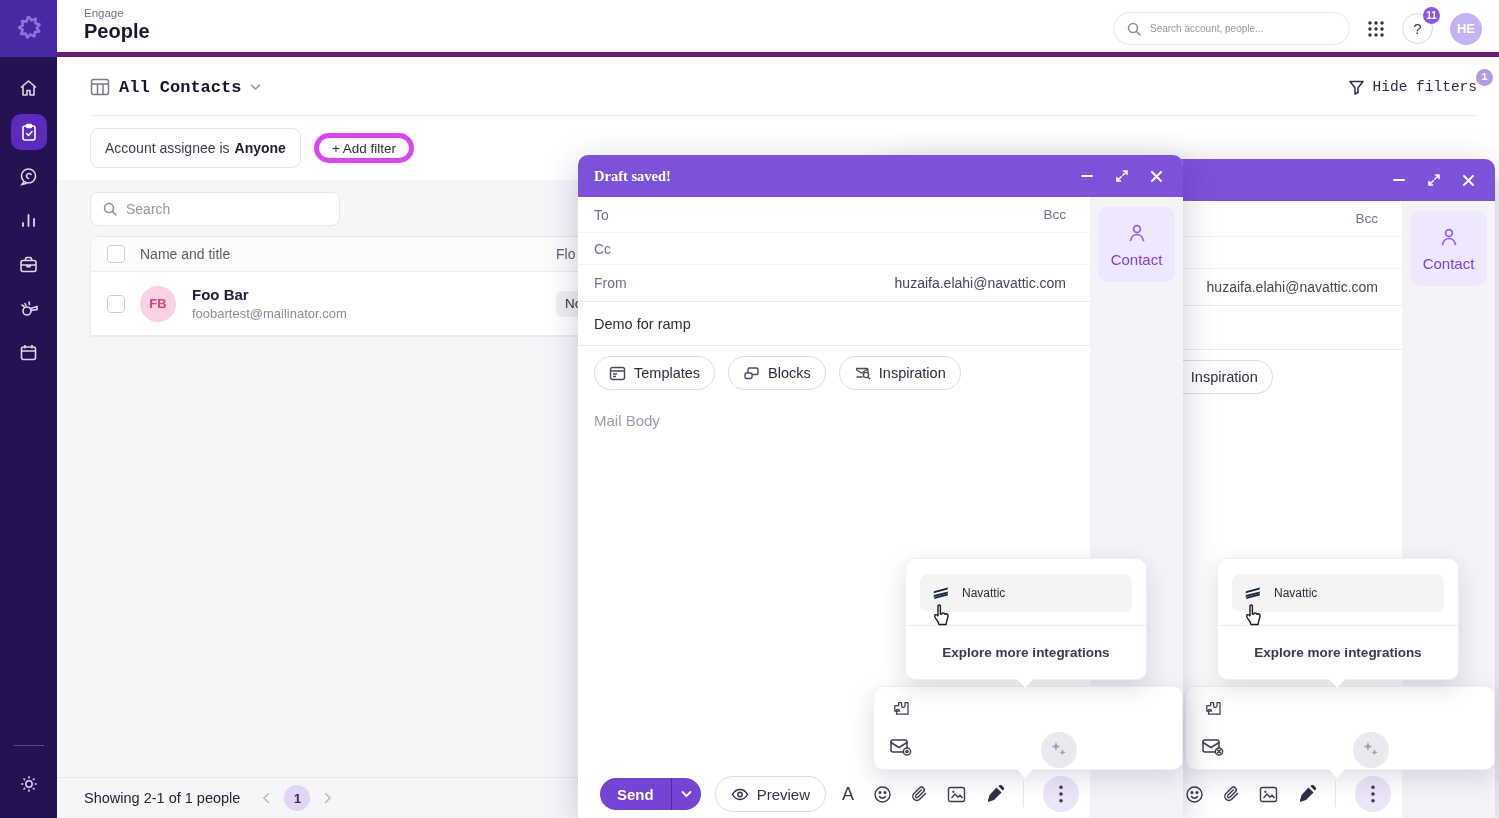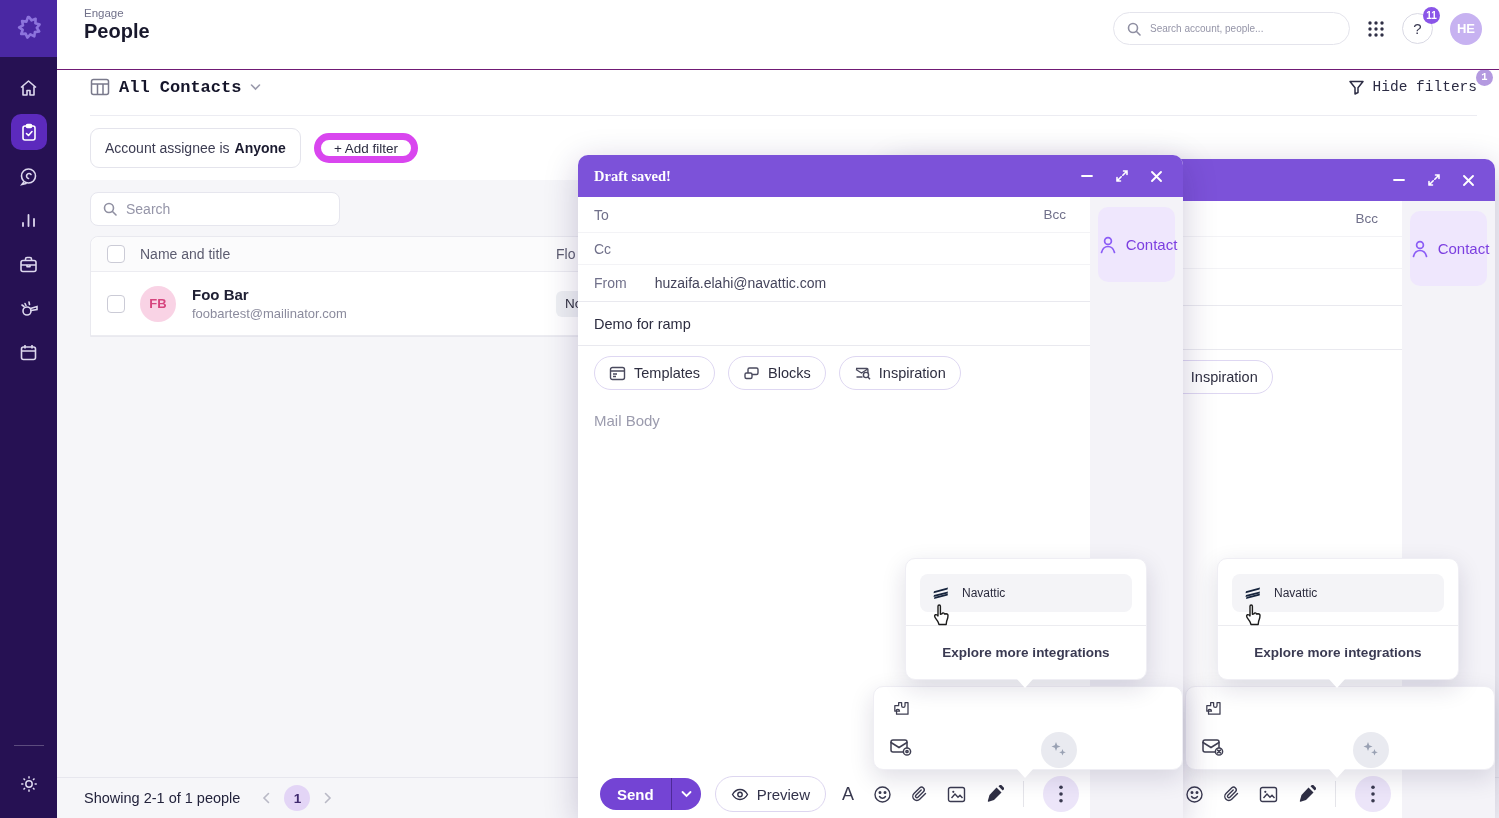--- a/index.html
+++ b/index.html
@@ -10,21 +10,21 @@
   
   .sidebar { position:absolute; left:0; top:0; width:57px; height:818px; background:#261153; z-index:5; }
   .logo-tile { width:57px; height:57px; background:#4a28a3; display:flex; align-items:center; justify-content:center; }
   .side-icons { position:absolute; top:66px; left:0; width:57px; display:flex; flex-direction:column; align-items:center; }
   .side-item { width:36px; height:36px; margin:4px 0; border-radius:10px; display:flex; align-items:center; justify-content:center; color:#ddd8ee; }
   .side-item.active { background:#5c2abd; color:#fff; }
   .side-bottom { position:absolute; bottom:12px; left:0; width:57px; display:flex; flex-direction:column; align-items:center; }
   .side-div { width:30px; height:1px; background:rgba(255,255,255,.25); margin-bottom:16px; }
 
   
-  .topbar { position:absolute; left:57px; top:0; right:0; height:70px; background:#fff; border-bottom:1px solid #701a75; z-index:4; }
+  .topbar { position:absolute; left:57px; top:0; right:0; height:57px; background:#fff; border-bottom:5px solid #701a75; z-index:4; }
   .tb-titles { position:absolute; left:27px; top:7px; }
   .tb-section { font-size:11.5px; color:#71718a; }
   .tb-title { font-size:20px; font-weight:700; color:#18182c; margin-top:1px; }
   .tb-right { position:absolute; right:17px; top:0; height:57px; display:flex; align-items:center; gap:17px; }
   .tb-search { width:237px; height:33px; border:1px solid #e4e4ec; border-radius:17px; display:flex; align-items:center; padding:0 12px; gap:8px; color:#8f8fa2; }
   .tb-search input { border:none; outline:none; font-size:10px; color:#6d6d82; width:180px; background:transparent; font-family:Liberation Sans, sans-serif; }
   .tb-search input::placeholder { color:#9595a8; }
   .help-wrap { position:relative; }
   .help-btn { width:31px; height:31px; border-radius:50%; border:1px solid #d9d9e4; background:#fff; display:flex; align-items:center; justify-content:center; font-size:15px; color:#3a3a52; }
   .help-badge { position:absolute; top:-6px; right:-7px; min-width:17px; height:17px; border-radius:9px; background:#8a55e8; color:#fff; font-size:10px; font-weight:700; display:flex; align-items:center; justify-content:center; padding:0 3px; }
@@ -34,21 +34,21 @@
   .page { position:absolute; left:57px; top:57px; right:0; bottom:0; background:#fff; }
   .vh-row { position:absolute; top:13px; left:33px; right:22px; height:34px; display:flex; align-items:center;font-family:Liberation Mono, monospace; }
   .vh-title { font-size:17px; font-weight:700; color:#15152a; margin:0 9px; }
   .chev { color:#9a9aac; }
   .hide-filters { margin-left:auto; display:flex; align-items:center; gap:8px; position:relative; font-size:14.5px; font-weight:500; color:#2c2c44; }
   .hf-badge { position:absolute; top:-10px; right:-16px; width:17px; height:17px; border-radius:50%; background:#b49ae0; color:#fff; font-size:10.5px; font-weight:700; display:flex; align-items:center; justify-content:center; }
   .divider1 { position:absolute; top:58px; left:33px; right:22px; height:1px; background:#ececf2; }
   .filter-row { position:absolute; top:71px; left:33px; display:flex; align-items:center; gap:13px; }
   .filter-chip { height:40px; border:1px solid #e4e4ec; border-radius:9px; display:flex; align-items:center; padding:12px 14px; font-size:14px; color:#3c3c52; background:#fff; }
   .filter-chip b { color:#1b1b30; margin-left:5px; }
-  .add-filter { height:30px; border:7px solid #d946ef; border-radius:15px; display:flex; align-items:center; padding:0 13px; font-size:13.5px; color:#2c2c42; background:#fff; }
+  .add-filter { height:30px; border:5px solid #d946ef; border-radius:15px; display:flex; align-items:center; padding:0 13px; font-size:13.5px; color:#2c2c42; background:#fff; }
   .gray-area { position:absolute; top:123px; left:0; right:0; bottom:0; background:#f6f6f9; }
   .list-search { position:absolute; top:12px; left:33px; width:250px; height:34px; background:#fff; border:1px solid #e6e6ee; border-radius:8px; display:flex; align-items:center; padding:0 11px; gap:8px; color:#9090a2; }
   .list-search input { border:none; outline:none; background:transparent; font-size:14px; width:190px; color:#55556a; font-family:inherit; }
   .list-search input::placeholder { color:#9595a8; }
   .table { position:absolute; top:56px; left:33px; right:15px; background:#fff; border:1px solid #e9e9ef; border-radius:8px 8px 0 0; }
   .thead { height:35px; display:flex; align-items:center; background:#fbfbfc; border-bottom:1px solid #ececf1; border-radius:8px 8px 0 0; font-size:14px; color:#5c5c70; }
   .trow { height:64px; display:flex; align-items:center; background:#fff; border-bottom:1px solid #ececf1; }
   .cell-check { width:49px; display:flex; justify-content:center; }
   .checkbox { width:18px; height:18px; border:1.5px solid #cbcbd6; border-radius:4px; background:#fff; }
   .col1 { width:416px; display:flex; align-items:center; }
@@ -67,39 +67,39 @@
   .modal-back  { left:890px; top:159px; height:659px; z-index:10; }
   .cw-header { height:42px; background:#7c52d9; border-radius:10px 10px 0 0; display:flex; align-items:center; padding:0 20px 0 16px; color:#fff;font-family:Liberation Serif, serif; }
   .cw-title { font-size:14.5px; font-weight:600; }
   .cw-controls { margin-left:auto; display:flex; align-items:center; gap:21px; }
   .cw-btn { color:#fff; display:flex; align-items:center; }
   .cw-main { display:flex; height:calc(100% - 42px); }
   .cw-body { width:512px; display:flex; flex-direction:column; background:#fff; }
   .frow { display:flex; align-items:center; padding:0 24px 0 16px; font-size:14px; color:#70708a; }
   .frow-to { height:36px; border-bottom:1px solid #f3f3f6; }
   .frow-cc { height:32px; border-bottom:1px solid #f3f3f6; }
-  .frow-from { height:37px; border-bottom:1px solid #e9e9ef; }
+  .frow-from { height:37px; border-bottom:1px solid #e9e9ef;justify-content:space-between; }
   .bcc { margin-left:auto; font-size:13.5px; color:#70708a; }
   .from-value { margin-left:28px; color:#45455c; }
   .subject-row { height:44px; display:flex; align-items:center; padding:0 16px; font-size:14.5px; color:#2c2c40; border-bottom:1px solid #e9e9ef; }
   .pills-row { height:54px; display:flex; align-items:center; gap:13px; padding:0 16px; }
   .pill { height:34px; border:1px solid #ded7f2; border-radius:17px; display:flex; align-items:center; gap:8px; padding:0 14px; font-size:14.5px; font-weight:500; color:#2e2e40; background:#fff; }
   .pill svg { color:#4a4a5e; }
   .mail-body { flex:1; padding:12px 16px; font-size:15px; color:#9c9cae; }
   .cw-toolbar { height:48px; display:flex; align-items:center; padding:0 0 0 22px; }
   .send-split { display:flex; height:32px; }
   .send-main { background:#7444d4; color:#fff; font-size:15px; font-weight:600; display:flex; align-items:center; padding:16px 17px; border-radius:16px 0 0 16px; }
   .send-caret { background:#7444d4; width:30px; border-radius:0 16px 16px 0; border-left:1px solid rgba(30,10,80,.45); display:flex; align-items:center; justify-content:center; color:#fff; }
   .preview-btn { height:36px; border:1px solid #ddd6f0; border-radius:18px; display:flex; align-items:center; gap:8px; padding:0 15px; margin-left:14px; font-size:15px; font-weight:500; color:#32324a; background:#fff; }
   .tb-icons { display:flex; align-items:center; margin-left:16px; gap:19px; color:#3a3a50; }
   .fmt-a { font-size:18px; font-weight:500; color:#3a3a50; }
   .tb-sep { width:1px; height:26px; background:#e5e5ea; }
   .dots-btn { width:36px; height:36px; border-radius:50%; background:#ece5f9; display:flex; align-items:center; justify-content:center; color:#3a3a50; }
   .cw-side { flex:1; background:#f4f3f8; padding:10px 8px; }
-  .contact-btn { width:77px; height:75px; background:#efe7fd; border-radius:10px; display:flex; align-items:center; justify-content:center; gap:6px; color:#7c3fe0; }
+  .contact-btn { width:77px; height:75px; background:#efe7fd; border-radius:10px; display:flex; flex-direction:column; align-items:center; justify-content:center; gap:6px; color:#7c3fe0; }
   .contact-label { font-size:15px; font-weight:500; }
 
   
   .nav-popup { position:absolute; width:242px; height:122px; background:#fff; border:1px solid #efeef4; border-radius:10px; box-shadow:0 8px 24px rgba(30,20,70,.14); display:flex; flex-direction:column; }
   .nav-popup::after { content:""; position:absolute; bottom:-9px; left:110px; border:9px solid transparent; border-top:10px solid #fff; border-bottom:0; }
   .np-front { left:905px; top:558px; z-index:40; }
   .np-back  { left:1217px; top:558px; z-index:15; }
   .nav-item { margin:15px 14px 0; height:38px; background:#f4f4f7; border-radius:8px; display:flex; align-items:center; gap:11px; padding:0 12px; font-size:12px; color:#2c2c3e; }
   .np-div { height:1px; background:#ececf0; margin-top:13px; }
   .np-explore { flex:1; display:flex; align-items:center; justify-content:center; font-size:13.5px; font-weight:600; color:#3a3a52; }

